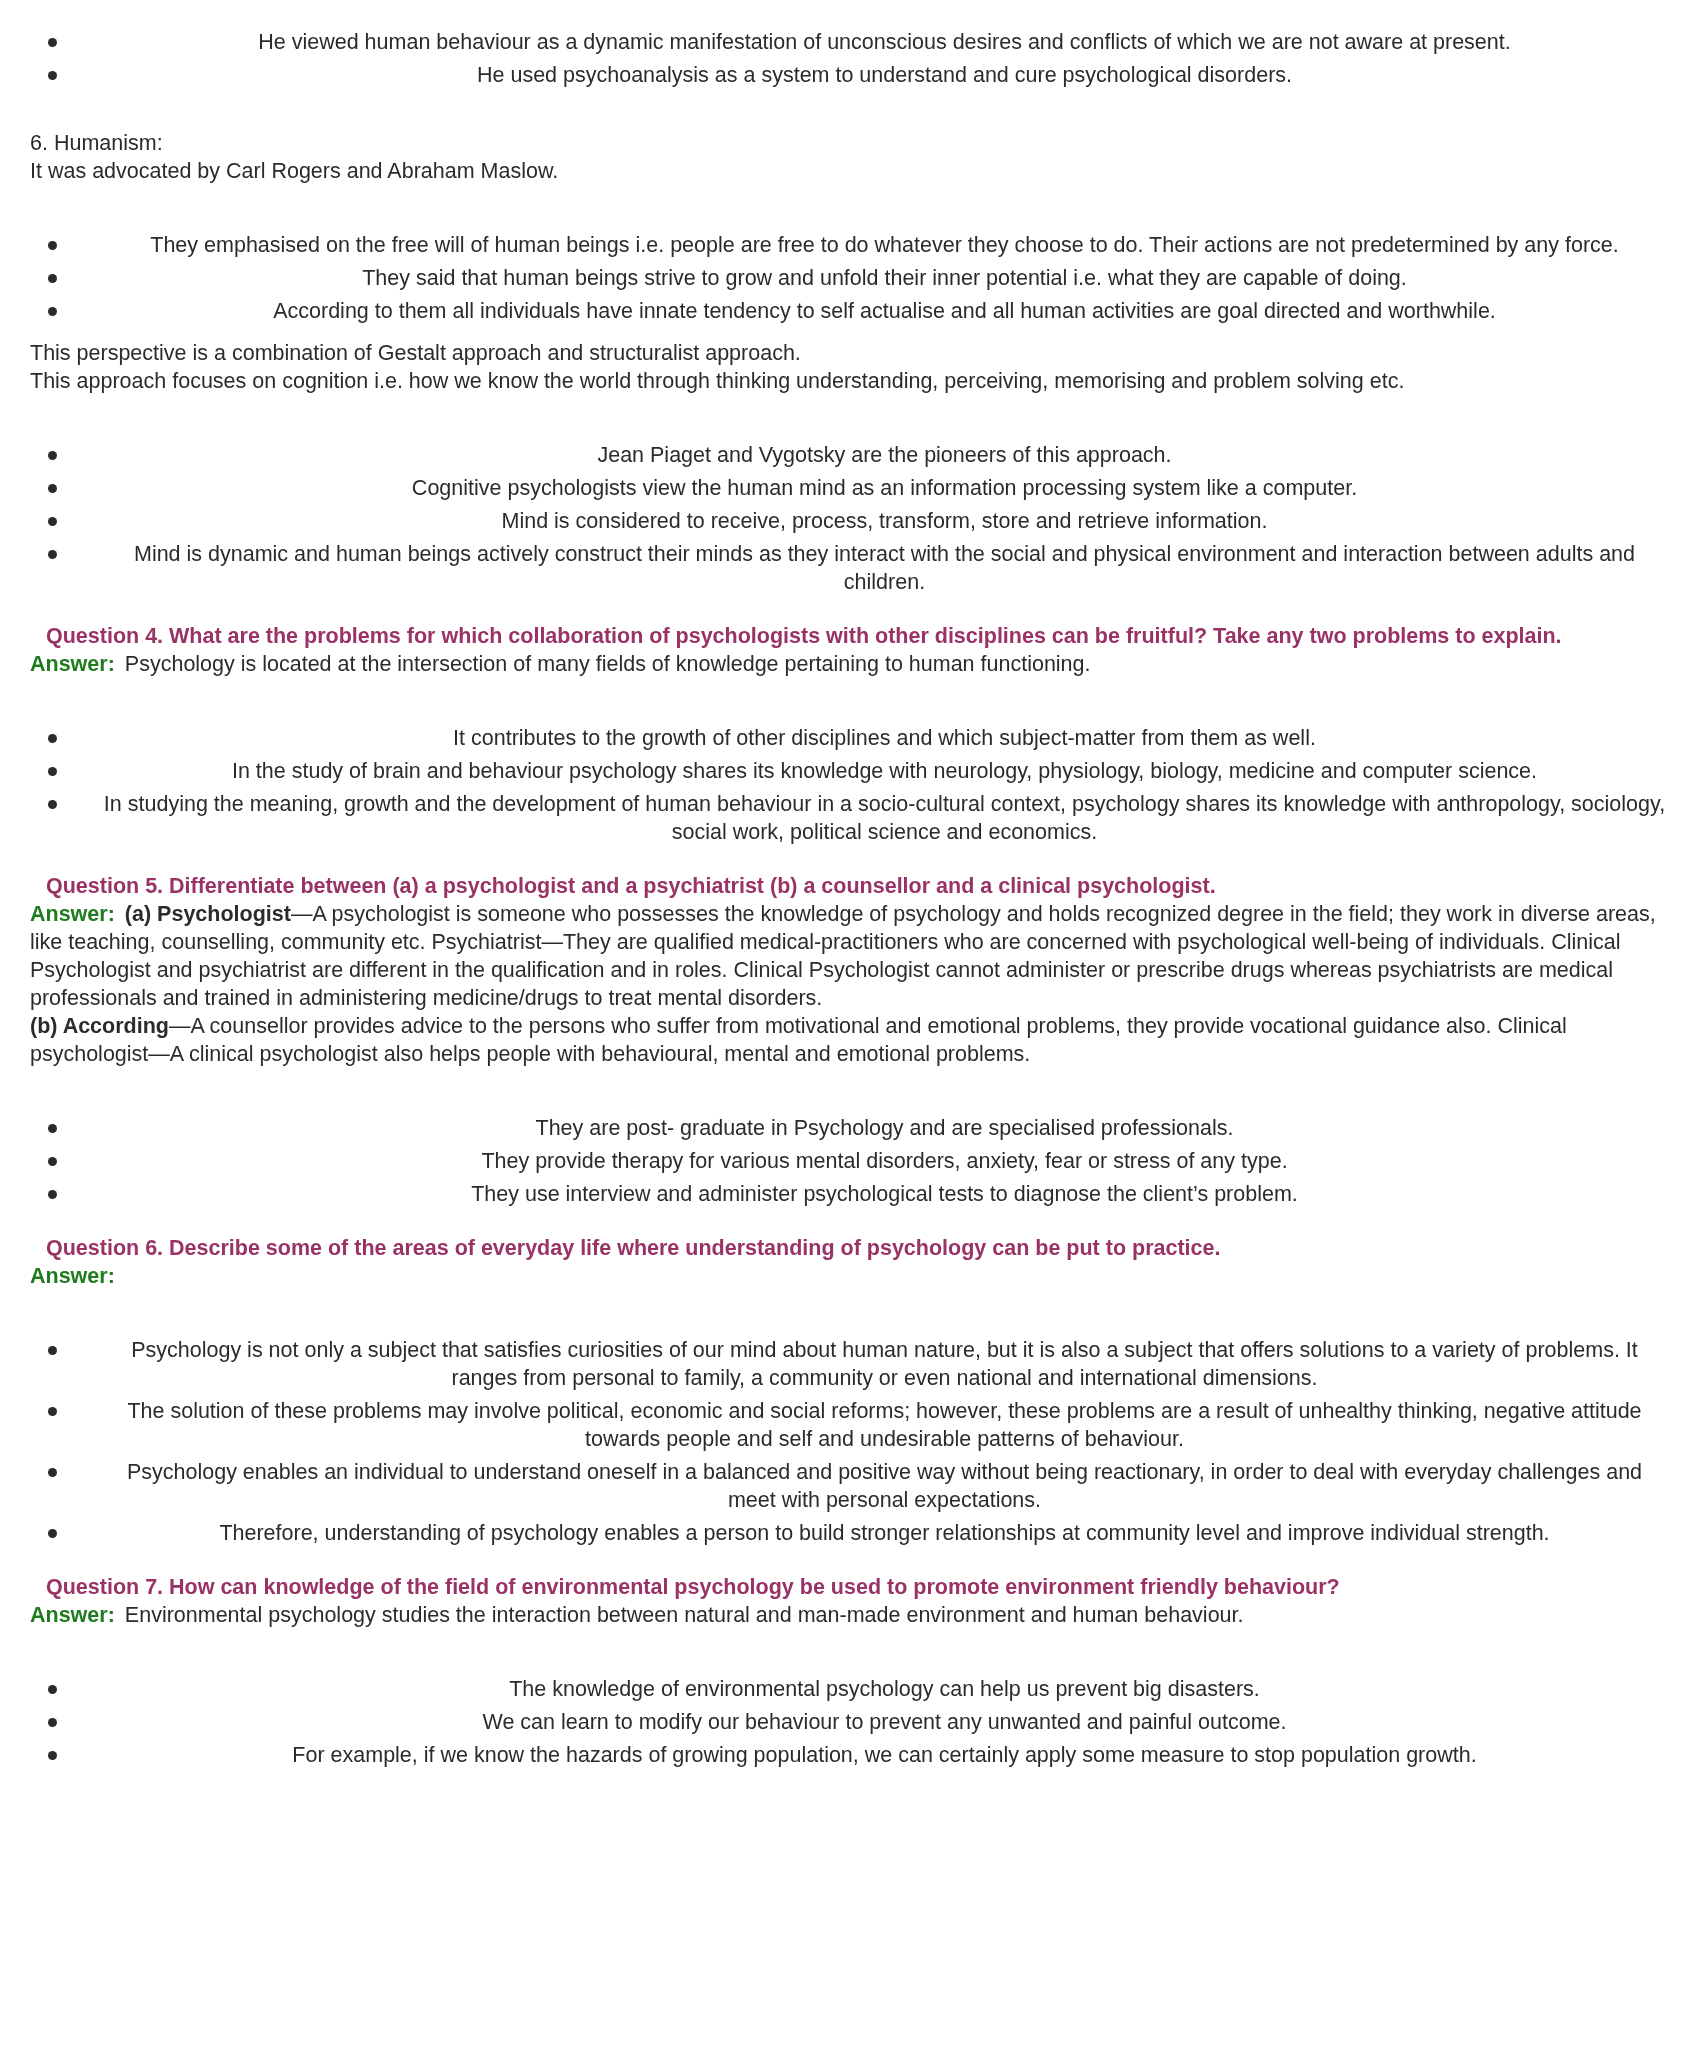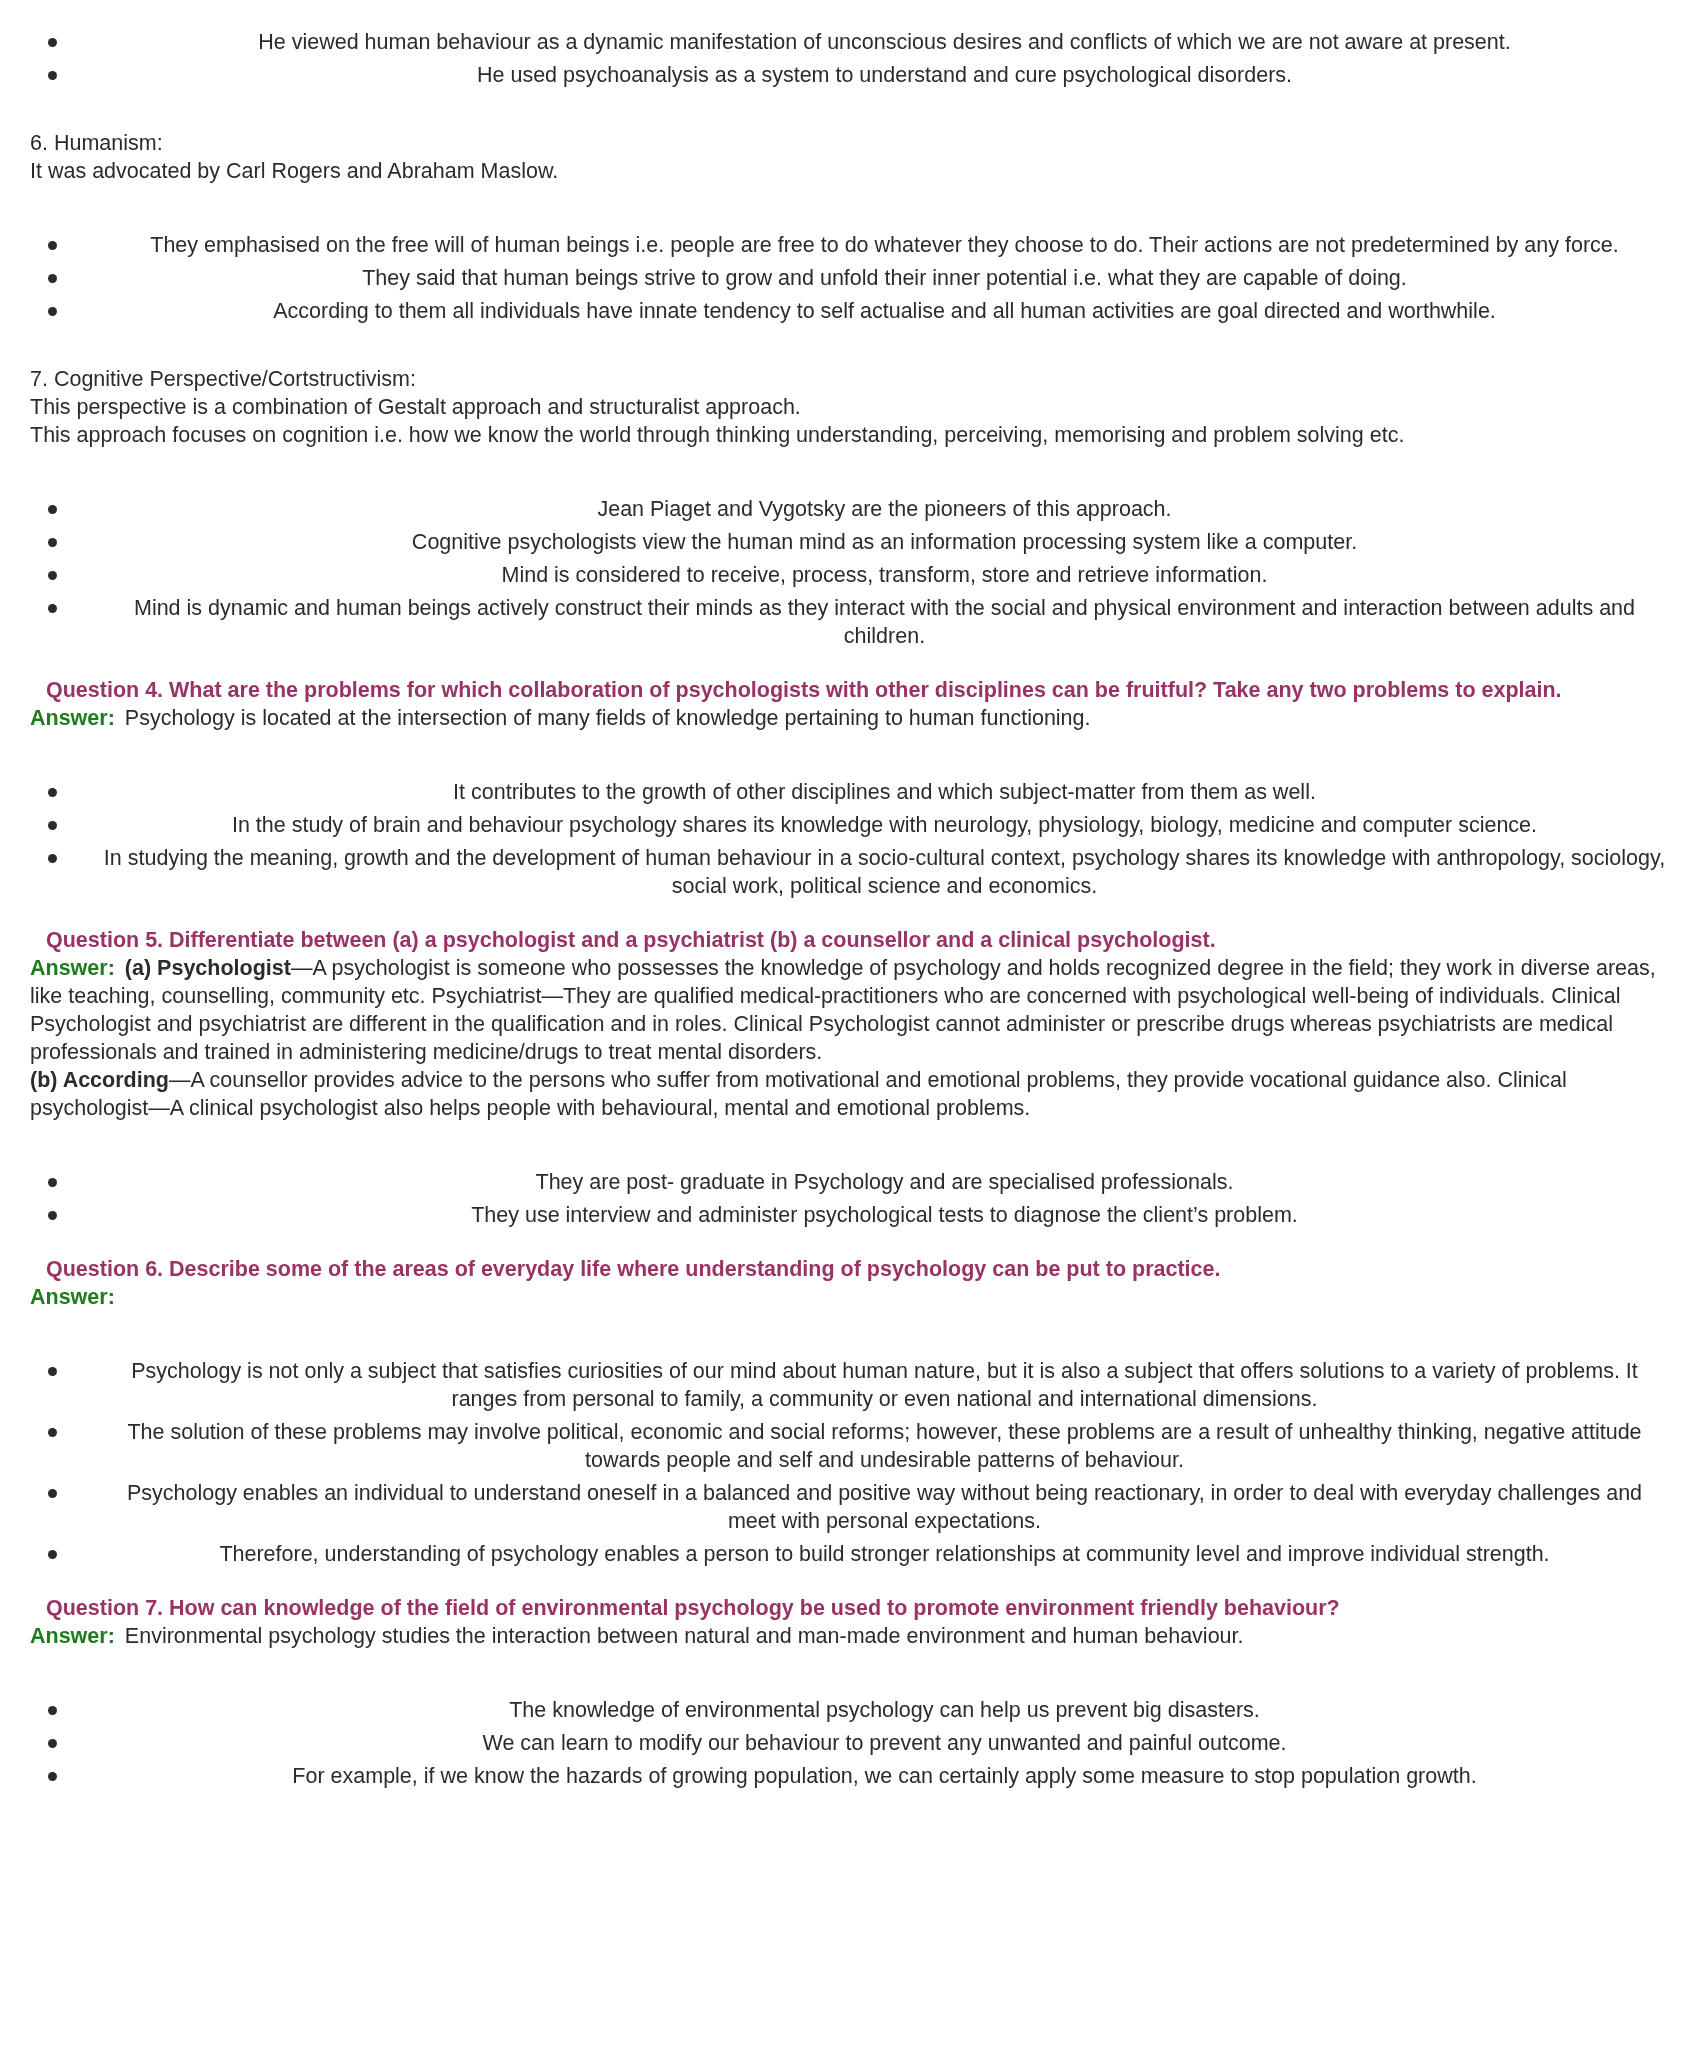--- a/index.html
+++ b/index.html
@@ -63,41 +63,41 @@
       <li>He viewed human behaviour as a dynamic manifestation of unconscious desires and conflicts of which we are not aware at present.</li>
       <li>He used psychoanalysis as a system to understand and cure psychological disorders.</li>
     </ul>
     <p class="heading">6. Humanism:</p>
     <p class="para"><span>It was advocated by Carl Rogers and Abraham Maslow.</span></p>
     <ul class="bullet-list">
       <li>They emphasised on the free will of human beings i.e. people are free to do whatever they choose to do. Their actions are not predetermined by any force.</li>
       <li>They said that human beings strive to grow and unfold their inner potential i.e. what they are capable of doing.</li>
       <li>According to them all individuals have innate tendency to self actualise and all human activities are goal directed and worthwhile.</li>
     </ul>
-    <p class="heading">7. Cognitive Perspective/Cortstructivism:</p>
     <p class="para"><span>This perspective is a combination of Gestalt approach and structuralist approach.</span></p>
     <p class="para"><span>This approach focuses on cognition i.e. how we know the world through thinking understanding, perceiving, memorising and problem solving etc.</span></p>
     <ul class="bullet-list">
       <li>Jean Piaget and Vygotsky are the pioneers of this approach.</li>
       <li>Cognitive psychologists view the human mind as an information processing system like a computer.</li>
       <li>Mind is considered to receive, process, transform, store and retrieve information.</li>
       <li>Mind is dynamic and human beings actively construct their minds as they interact with the social and physical environment and interaction between adults and children.</li>
     </ul>
     <p class="question">Question 4. What are the problems for which collaboration of psychologists with other disciplines can be fruitful? Take any two problems to explain.</p>
     <p class="para"><span class="answer-label">Answer:</span><span>Psychology is located at the intersection of many fields of knowledge pertaining to human functioning.</span></p>
     <ul class="bullet-list">
       <li>It contributes to the growth of other disciplines and which subject-matter from them as well.</li>
       <li>In the study of brain and behaviour psychology shares its knowledge with neurology, physiology, biology, medicine and computer science.</li>
       <li>In studying the meaning, growth and the development of human behaviour in a socio-cultural context, psychology shares its knowledge with anthropology, sociology, social work, political science and economics.</li>
     </ul>
     <p class="question">Question 5. Differentiate between (a) a psychologist and a psychiatrist (b) a counsellor and a clinical psychologist.</p>
     <p class="para"><span class="answer-label">Answer:</span><span class="bold">(a) Psychologist</span><span>—A psychologist is someone who possesses the knowledge of psychology and holds recognized degree in the field; they work in diverse areas, like teaching, counselling, community etc. Psychiatrist—They are qualified medical-practitioners who are concerned with psychological well-being of individuals. Clinical Psychologist and psychiatrist are different in the qualification and in roles. Clinical Psychologist cannot administer or prescribe drugs whereas psychiatrists are medical professionals and trained in administering medicine/drugs to treat mental disorders.</span></p>
     <p class="para"><span class="bold">(b) According</span><span>—A counsellor provides advice to the persons who suffer from motivational and emotional problems, they provide vocational guidance also. Clinical psychologist—A clinical psychologist also helps people with behavioural, mental and emotional problems.</span></p>
     <ul class="bullet-list">
       <li>They are post- graduate in Psychology and are specialised professionals.</li>
+      <li>They provide therapy for various mental disorders, anxiety, fear or stress of any type.</li>
       <li>They use interview and administer psychological tests to diagnose the client’s problem.</li>
     </ul>
     <p class="question">Question 6. Describe some of the areas of everyday life where understanding of psychology can be put to practice.</p>
     <p class="para"><span class="answer-label">Answer:</span></p>
     <ul class="bullet-list">
       <li>Psychology is not only a subject that satisfies curiosities of our mind about human nature, but it is also a subject that offers solutions to a variety of problems. It ranges from personal to family, a community or even national and international dimensions.</li>
       <li>The solution of these problems may involve political, economic and social reforms; however, these problems are a result of unhealthy thinking, negative attitude towards people and self and undesirable patterns of behaviour.</li>
       <li>Psychology enables an individual to understand oneself in a balanced and positive way without being reactionary, in order to deal with everyday challenges and meet with personal expectations.</li>
       <li>Therefore, understanding of psychology enables a person to build stronger relationships at community level and improve individual strength.</li>
     </ul>

